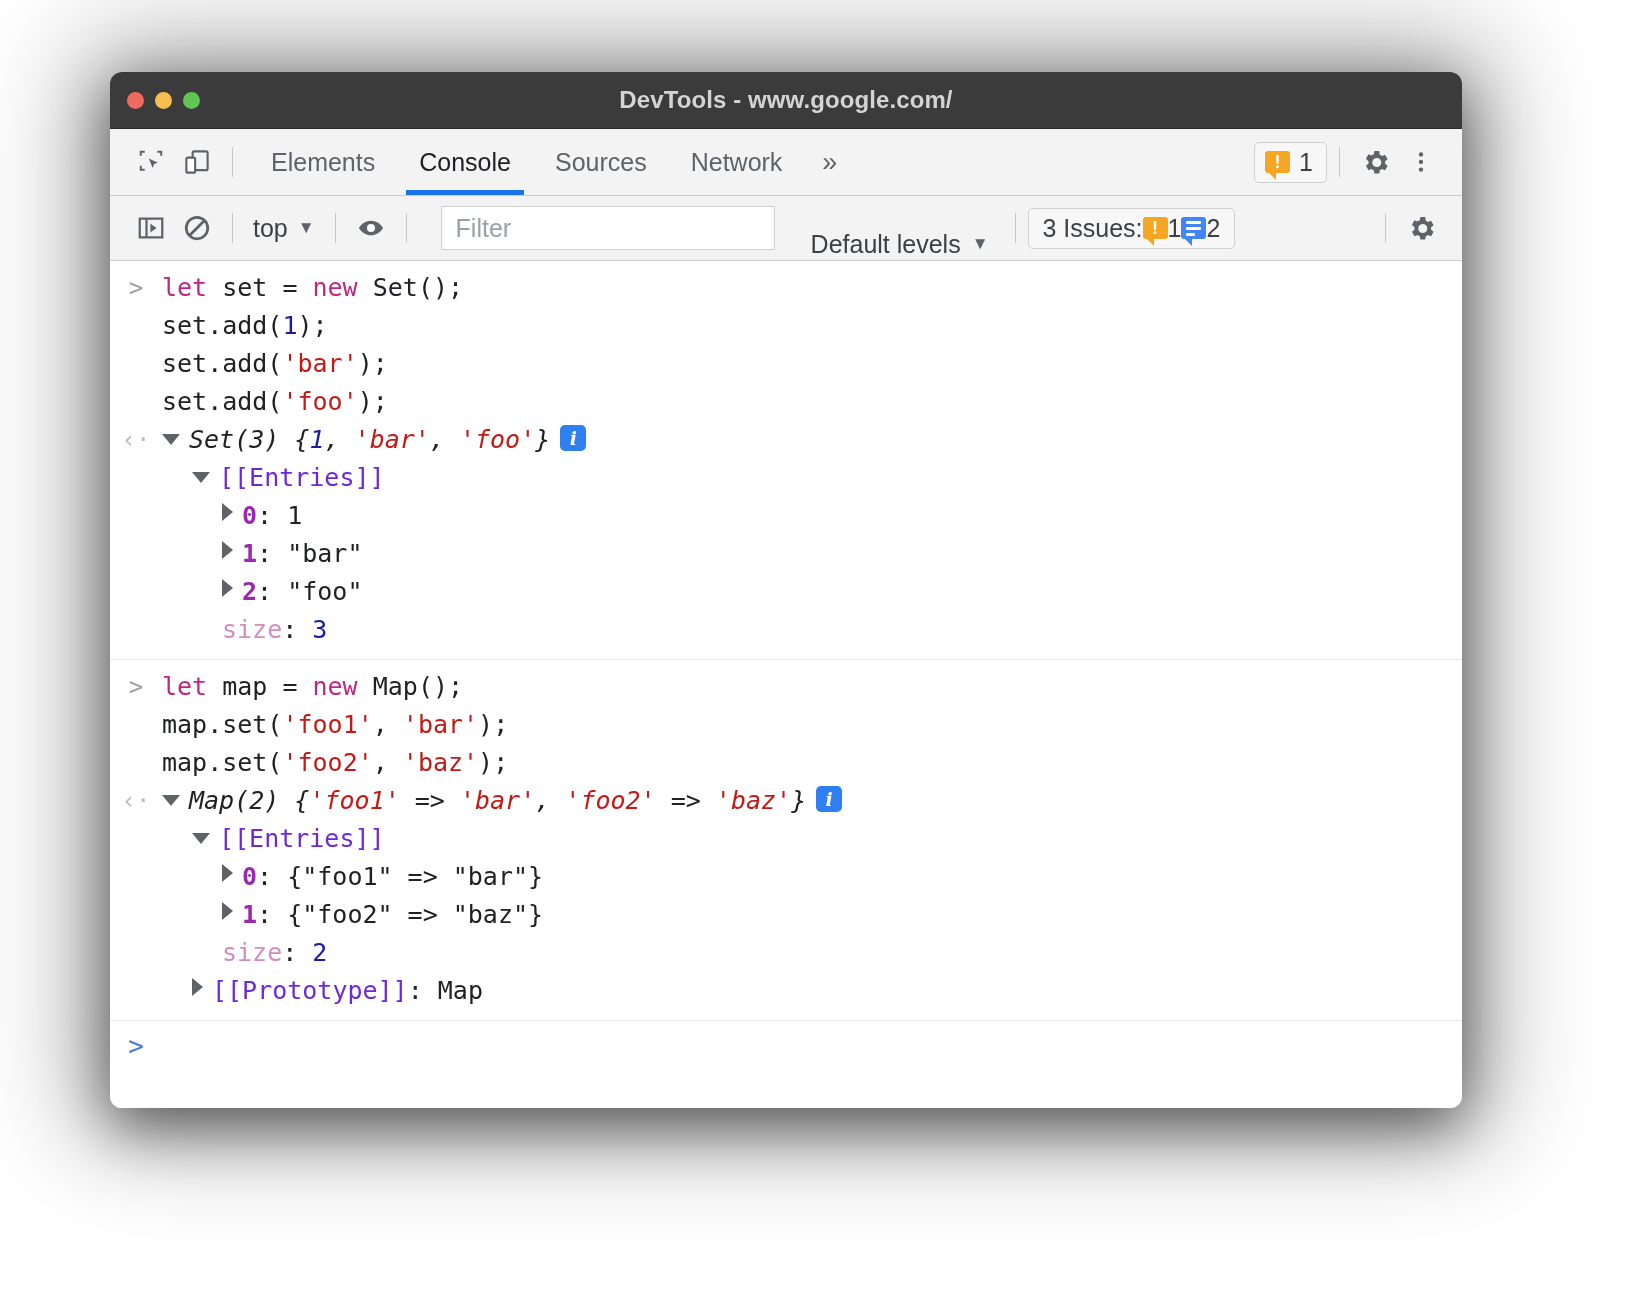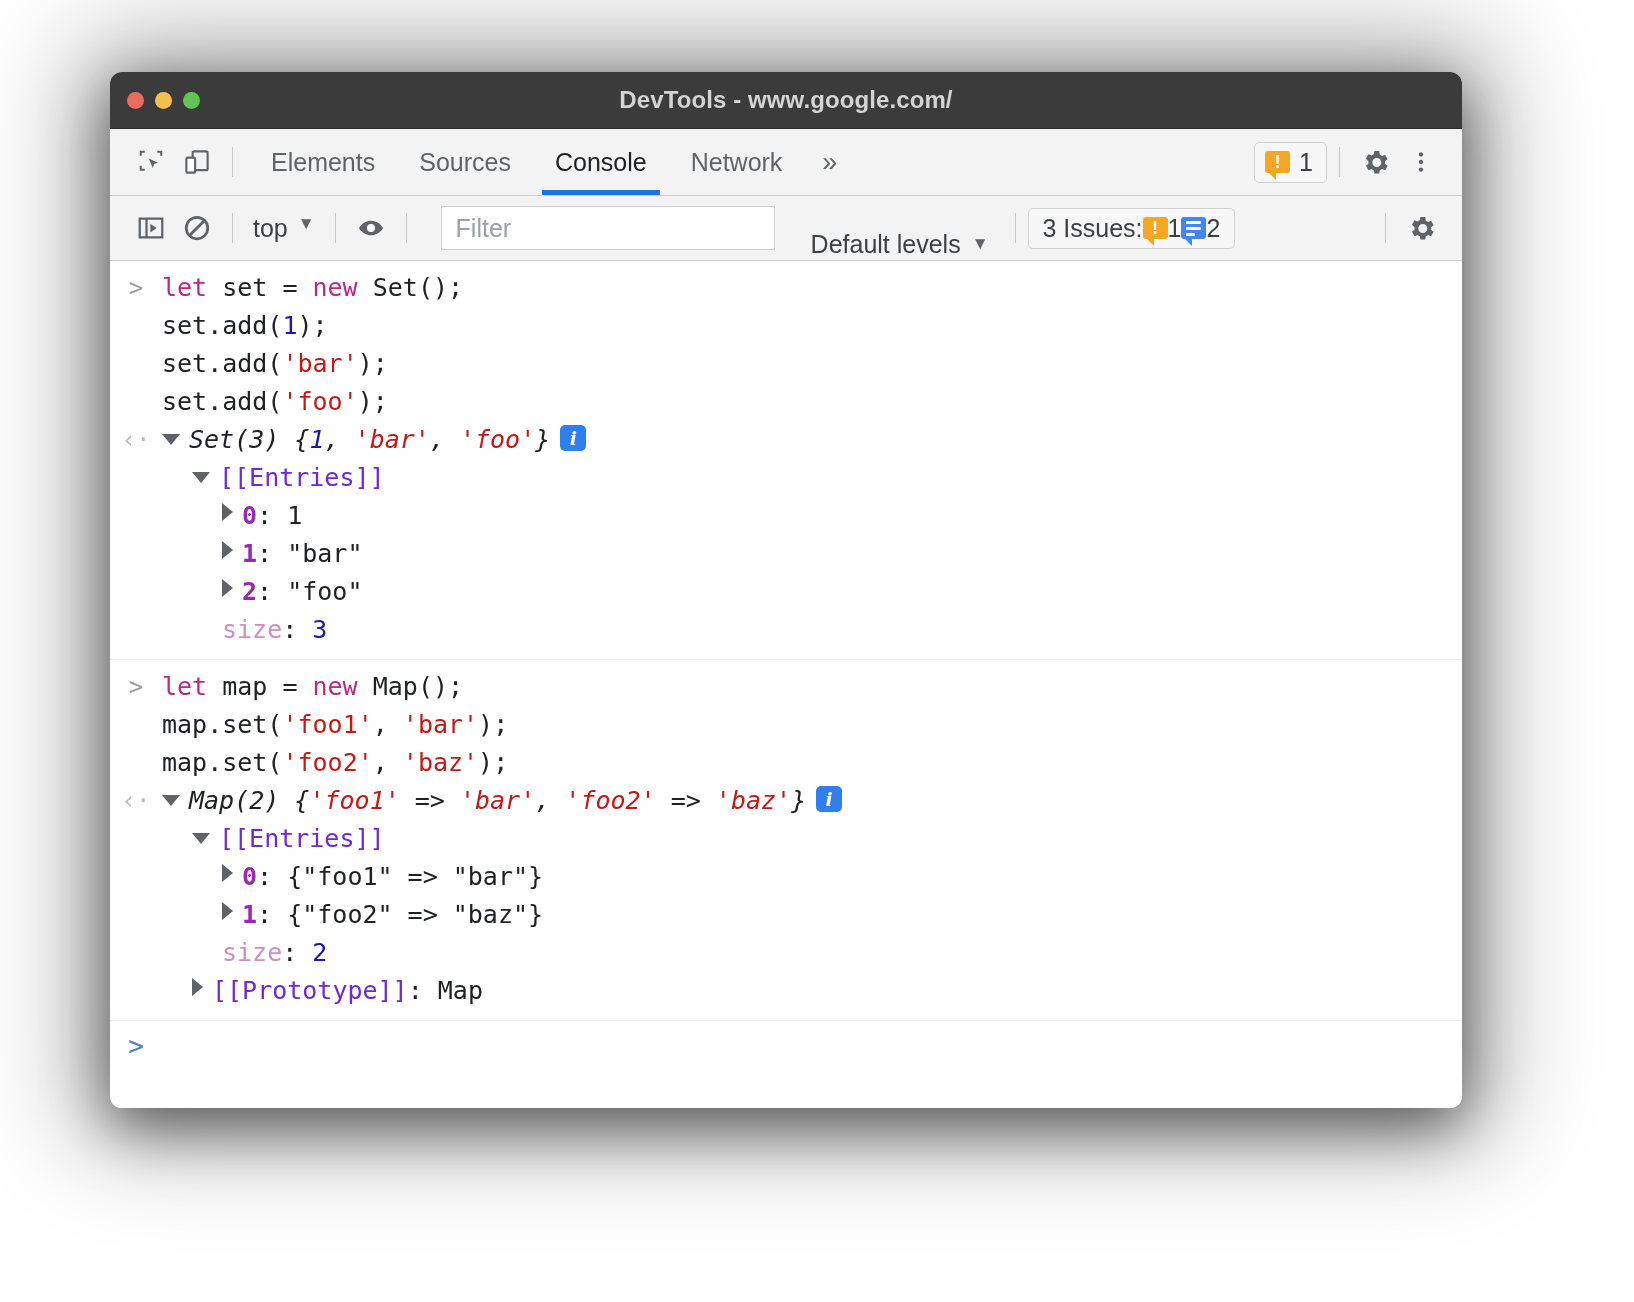--- a/index.html
+++ b/index.html
@@ -108,21 +108,21 @@
   .bub.info .bars i:nth-child(3) { width: 9px; }
   
   #consolebar {
     height: 64px;
     background: #f3f3f3;
     border-bottom: 1px solid #cdcdcd;
     display: flex; align-items: center;
   }
   #consolebar .first-icon { margin-left: 18px; }
   .ctx-select {
-    display: flex; gap: 10px;
+    display: flex; align-items: center; gap: 10px;
     font-size: 25px; color: #3c4043; padding: 0 8px; cursor: pointer;
   }
   .caret { font-size: 17px; color: #5f6368; }
   #filter-input {
     flex: 0 0 auto;
     width: 318px; height: 42px;
     background: #ffffff;
     border: 1px solid #d2d2d2;
     font-size: 25px; color: #9aa0a6;
     display: flex; align-items: center;
@@ -227,25 +227,25 @@
         <svg width="30" height="30" viewBox="0 0 24 24">
           <rect x="8.5" y="3.5" width="12" height="15" rx="1.2" fill="none" stroke="#5f6368" stroke-width="1.7"></rect>
           <rect x="3.5" y="8.5" width="7" height="12" rx="1.2" fill="#fff" stroke="#5f6368" stroke-width="1.7"></rect>
         </svg>
       </div>
       <div class="vsep"></div>
       <div id="tabs">
         <div class="tab">
           <span>Elements</span>
         </div>
+        <div class="tab active">
+          <span>Console</span>
+        </div>
         <div class="tab">
           <span>Sources</span>
-        </div>
-        <div class="tab active">
-          <span>Console</span>
         </div>
         <div class="tab">
           <span>Network</span>
         </div>
         <div class="tab more">
           <span>»</span>
         </div>
       </div>
       <div id="tabbar-right">
         <div class="warn-pill">

